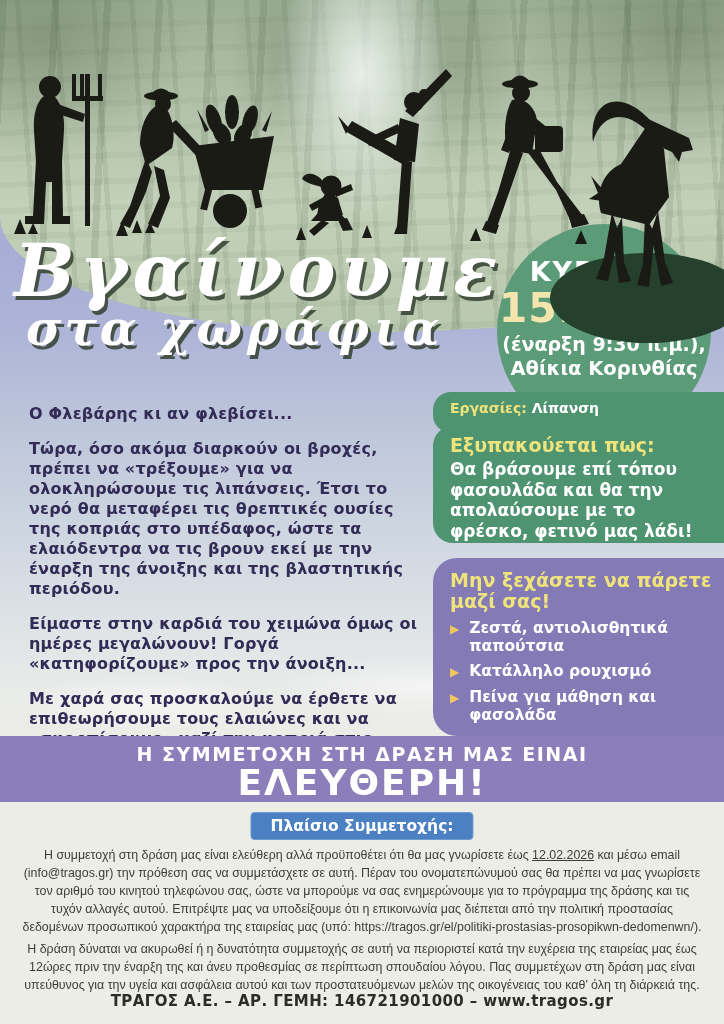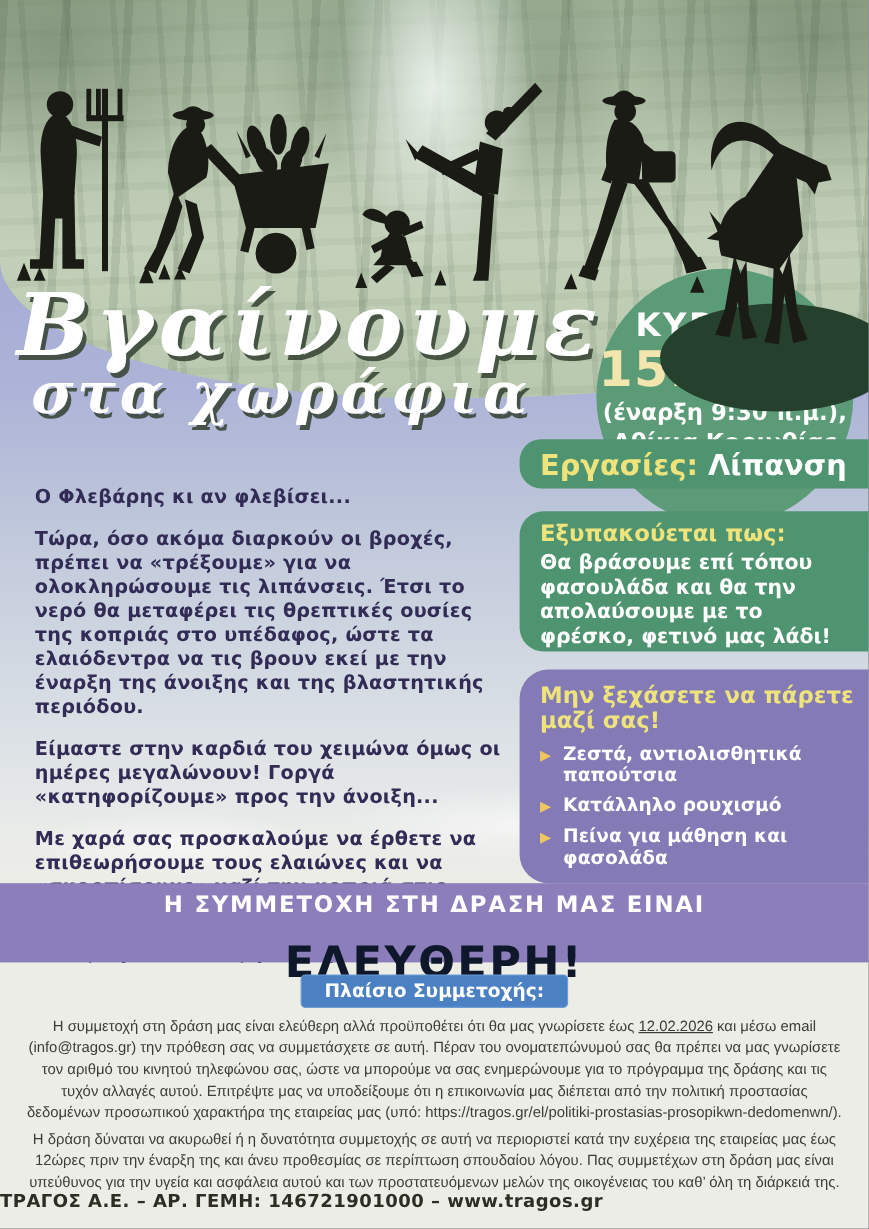--- a/index.html
+++ b/index.html
@@ -54,45 +54,45 @@
   .title .t2 .small{font-size:48px;letter-spacing:3px;}
   .title .t2 .big{font-size:48px;letter-spacing:5px;}
   
   .intro{position:absolute;left:29px;top:404px;width:400px;z-index:5;
     color:#322b55;font-weight:bold;font-size:16px;line-height:1.25;letter-spacing:.2px;}
   .intro p{margin:0 0 15px 0;}
   
   .box{position:absolute;left:433px;width:291px;z-index:5;box-sizing:border-box;color:#fff;font-weight:bold;}
   .box.green{background:#4f9470;}
   .box.purple{background:#837ab6;}
-  .box1{top:366px;height:41px;border-radius:18px 0 0 18px;font-size:24px;padding:8px 10px 0 17px;}
+  .box1{top:392px;height:41px;border-radius:18px 0 0 18px;font-size:14px;padding:8px 10px 0 17px;}
   .box2{top:426px;height:117px;border-radius:20px 0 0 20px;padding:9px 12px 0 17px;}
   .box3{top:558px;height:178px;border-radius:24px 0 0 24px;padding:12px 10px 0 17px;}
   .yellow{color:#efe37c;}
   .box2 .heading,.box3 .heading{font-size:19px;line-height:1.1;margin-bottom:3px;}
   .box2 .body-text{font-size:17px;line-height:1.22;}
   .box3 ul{list-style:none;margin:8px 0 0 0;padding:0;font-size:15.5px;line-height:1.15;}
   .box3 li{display:flex;gap:10px;margin-bottom:8px;align-items:flex-start;}
   .box3 .arrow{color:#f0c75f;font-size:12px;line-height:1.5;}
   
   .banner{position:absolute;left:0;top:736px;width:724px;height:66px;z-index:5;
     background:#8c7ebb;text-align:center;color:#fff;font-weight:bold;}
   .banner .l1{font-size:19px;letter-spacing:1.5px;margin-top:7px;}
-  .banner .l2{font-size:36px;letter-spacing:2px;color:#0f172a;line-height:1.0;margin-top:20px;}
+  .banner .l2{font-size:36px;letter-spacing:2px;color:#ffffff;line-height:1.0;}
   
   .terms-btn{position:absolute;left:50%;top:812px;transform:translateX(-50%);z-index:5;
     background:#4b80c3;color:#fff;font-weight:bold;font-size:15.5px;
     border:1px solid #6f9bd3;border-radius:4px;padding:4px 19px;cursor:pointer;
     font-family:"DejaVu Sans","Liberation Sans",sans-serif;}
   .fine{position:absolute;left:22px;width:680px;z-index:5;text-align:center;
     font-family:"Liberation Sans",sans-serif;color:#3e3d35;font-size:12.4px;line-height:1.45;}
   .fine.p1{top:847px;}
   .fine.p2{top:941px;}
   .fine .u{text-decoration:underline;}
-  .footer{position:absolute;left:0;top:992px;width:724px;z-index:5;
+  .footer{position:absolute;left:0;top:992px;width:724px;z-index:5;text-align:center;
     color:#2e2d24;font-weight:bold;font-size:15px;letter-spacing:.4px;}
 </style>
 </head>
 <body>
 
 <div class="poster">
 
   <div class="clouds"></div>
 
   <div class="hero"></div>

